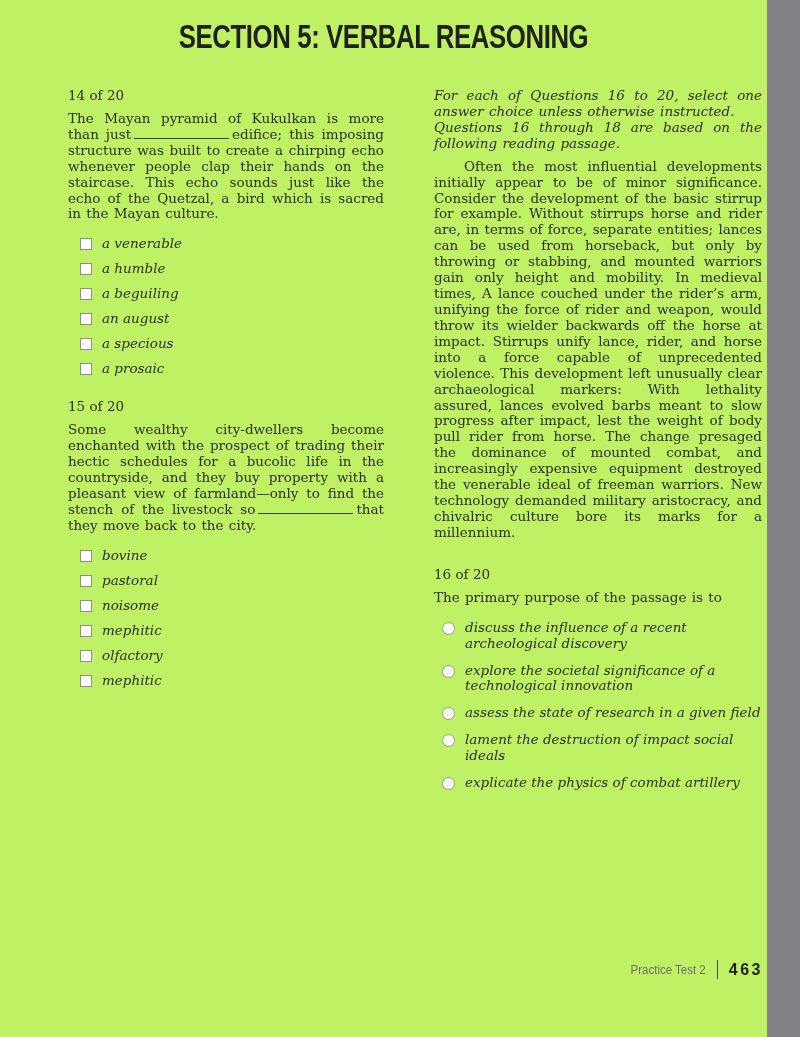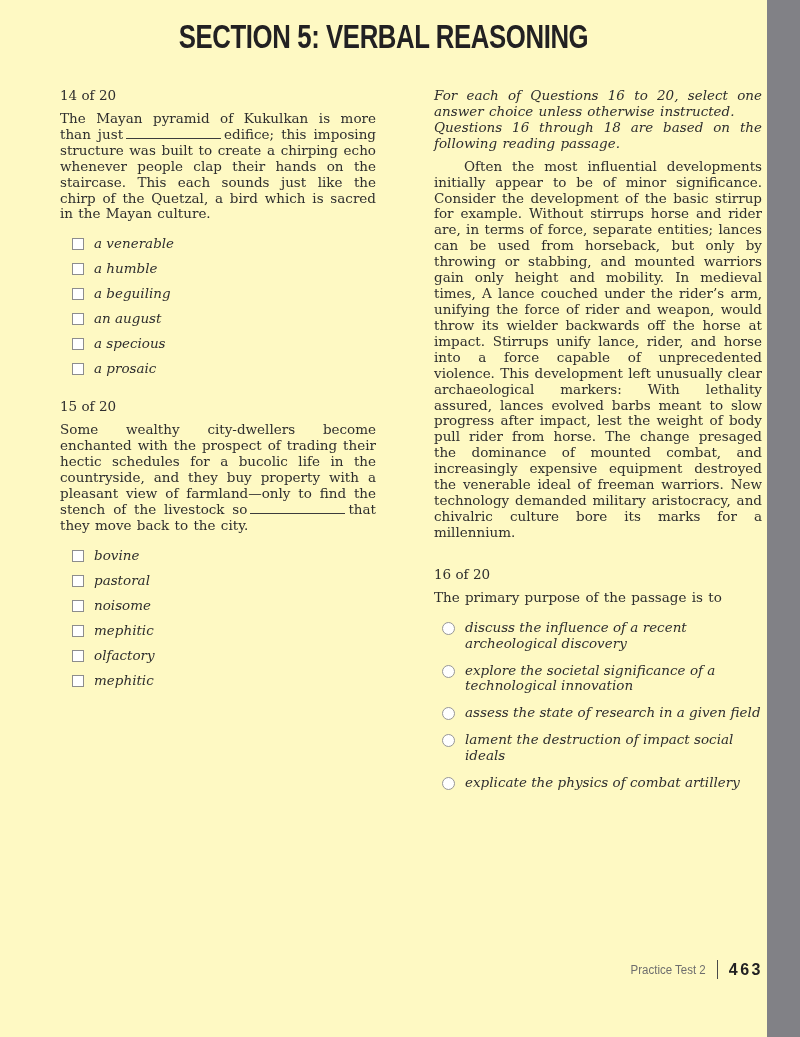--- a/index.html
+++ b/index.html
@@ -1,21 +1,21 @@
 <!DOCTYPE html>
 <html><head>
 <meta charset="utf-8">
 <style>
   * { margin: 0; padding: 0; box-sizing: border-box; }
   html, body { background: #e8e8e8; }
   .page {
     position: relative;
     width: 800px;
     height: 1037px;
-    background: #fef9c3;
+    background: #bef264;
     font-family: "DejaVu Serif", serif;
     color: #2e2e2e;
     overflow: hidden;
   }
   .edge-bar {
     position: absolute;
     top: 0; right: 0;
     width: 33px; height: 1037px;
     background: #818186;
   }
@@ -32,21 +32,21 @@
     transform: scaleX(0.78);
     transform-origin: center;
     white-space: nowrap;
   }
   .col {
     position: absolute;
     top: 88px;
     font-size: 13.5px;
     line-height: 1.18;
   }
-  .col-left  { left: 60px;  width: 316px; }
+  .col-left  { left: 68px;  width: 316px; }
   .col-right { left: 434px; width: 328px; }
   .qnum { margin-bottom: 7px; }
   .qtext { text-align: justify; word-spacing: 1px; }
   .blank {
     display: inline-block;
     width: 95px;
     height: 0.85em;
     border-bottom: 1px solid #3c3c3c;
     margin: 0 3px;
     vertical-align: baseline;
@@ -116,21 +116,21 @@
 
 <div class="page">
   <div class="edge-bar"></div>
 
   <h1 class="title">SECTION 5: VERBAL REASONING</h1>
 
   <div class="col col-left">
 
     <section>
       <div class="qnum">14 of 20</div>
-      <p class="qtext"><span>The Mayan pyramid of Kukulkan is more than just</span><span class="blank"></span><span>edifice; this imposing structure was built to create a chirping echo whenever people clap their hands on the staircase. This each sounds just like the chirp of the Quetzal, a bird which is sacred in the Mayan culture.</span></p>
+      <p class="qtext"><span>The Mayan pyramid of Kukulkan is more than just</span><span class="blank"></span><span>edifice; this imposing structure was built to create a chirping echo whenever people clap their hands on the staircase. This echo sounds just like the echo of the Quetzal, a bird which is sacred in the Mayan culture.</span></p>
       <div class="choices">
         <div class="choice">
           <span class="checkbox"></span>
           <span class="choice-label">a venerable</span>
         </div>
         <div class="choice">
           <span class="checkbox"></span>
           <span class="choice-label">a humble</span>
         </div>
         <div class="choice">

